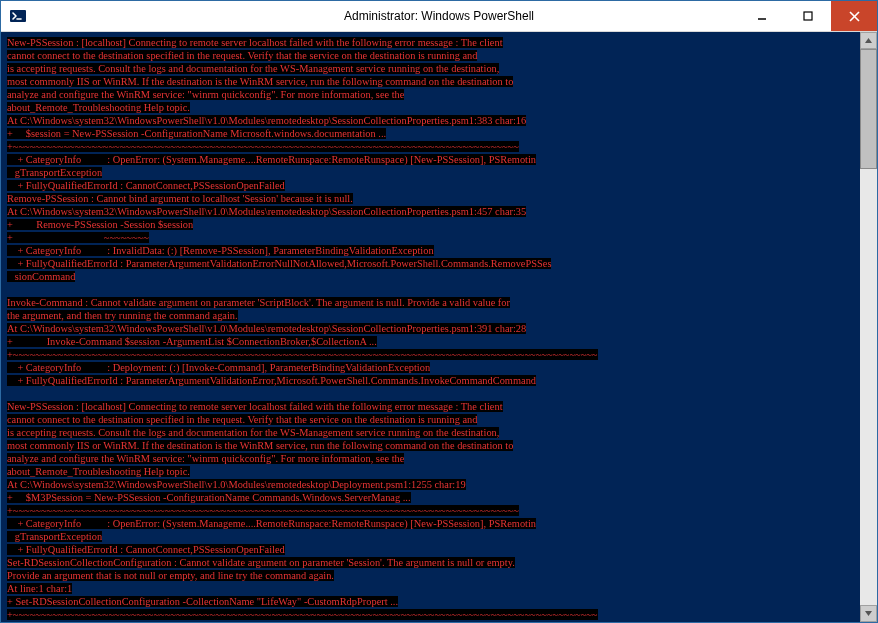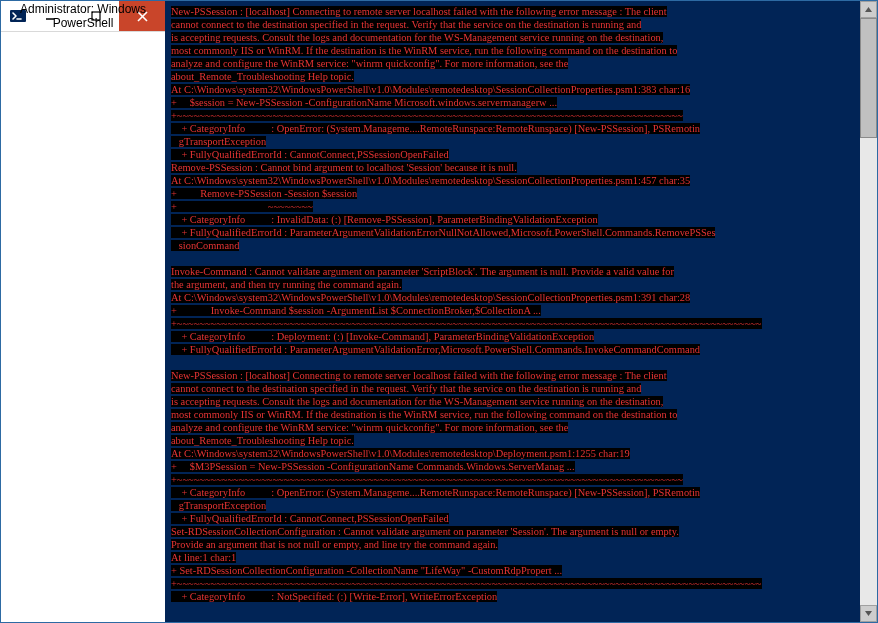--- a/index.html
+++ b/index.html
@@ -10,21 +10,21 @@
     overflow: hidden;
     font-family: "Segoe UI", Tahoma, sans-serif;
     background: #fff;
   }
   .window {
     width: 878px;
     height: 623px;
     box-sizing: border-box;
     border: 1px solid #2d6aa3;
     display: flex;
-    flex-direction: row;
+    flex-direction: column;
     background: #fff;
   }
   .titlebar {
     height: 30px;
     background: #fff;
     display: flex;
     align-items: center;
     position: relative;
     border-bottom: 1px solid #d9d9d9;
   }
@@ -148,21 +148,21 @@
   </div>
 
   <div class="console-wrap">
     <div class="console" id="console"><span class="err">New-PSSession : [localhost] Connecting to remote server localhost failed with the following error message : The client</span>
 <span class="err">cannot connect to the destination specified in the request. Verify that the service on the destination is running and</span>
 <span class="err">is accepting requests. Consult the logs and documentation for the WS-Management service running on the destination,</span>
 <span class="err">most commonly IIS or WinRM. If the destination is the WinRM service, run the following command on the destination to</span>
 <span class="err">analyze and configure the WinRM service: "winrm quickconfig". For more information, see the</span>
 <span class="err">about_Remote_Troubleshooting Help topic.</span>
 <span class="err">At C:\Windows\system32\WindowsPowerShell\v1.0\Modules\remotedesktop\SessionCollectionProperties.psm1:383 char:16</span>
-<span class="err">+     $session = New-PSSession -ConfigurationName Microsoft.windows.servermanagerw ...</span>
+<span class="err">+     $session = New-PSSession -ConfigurationName Microsoft.windows.documentation ...</span>
 <span class="err">+~~~~~~~~~~~~~~~~~~~~~~~~~~~~~~~~~~~~~~~~~~~~~~~~~~~~~~~~~~~~~~~~~~~~~~~~~~~~~~~~~~~~~~~~~~</span>
 <span class="err">    + CategoryInfo          : OpenError: (System.Manageme....RemoteRunspace:RemoteRunspace) [New-PSSession], PSRemotin</span>
 <span class="err">   gTransportException</span>
 <span class="err">    + FullyQualifiedErrorId : CannotConnect,PSSessionOpenFailed</span>
 <span class="err">Remove-PSSession : Cannot bind argument to localhost 'Session' because it is null.</span>
 <span class="err">At C:\Windows\system32\WindowsPowerShell\v1.0\Modules\remotedesktop\SessionCollectionProperties.psm1:457 char:35</span>
 <span class="err">+         Remove-PSSession -Session $session</span>
 <span class="err">+                                   ~~~~~~~~</span>
 <span class="err">    + CategoryInfo          : InvalidData: (:) [Remove-PSSession], ParameterBindingValidationException</span>
 <span class="err">    + FullyQualifiedErrorId : ParameterArgumentValidationErrorNullNotAllowed,Microsoft.PowerShell.Commands.RemovePSSes</span>

